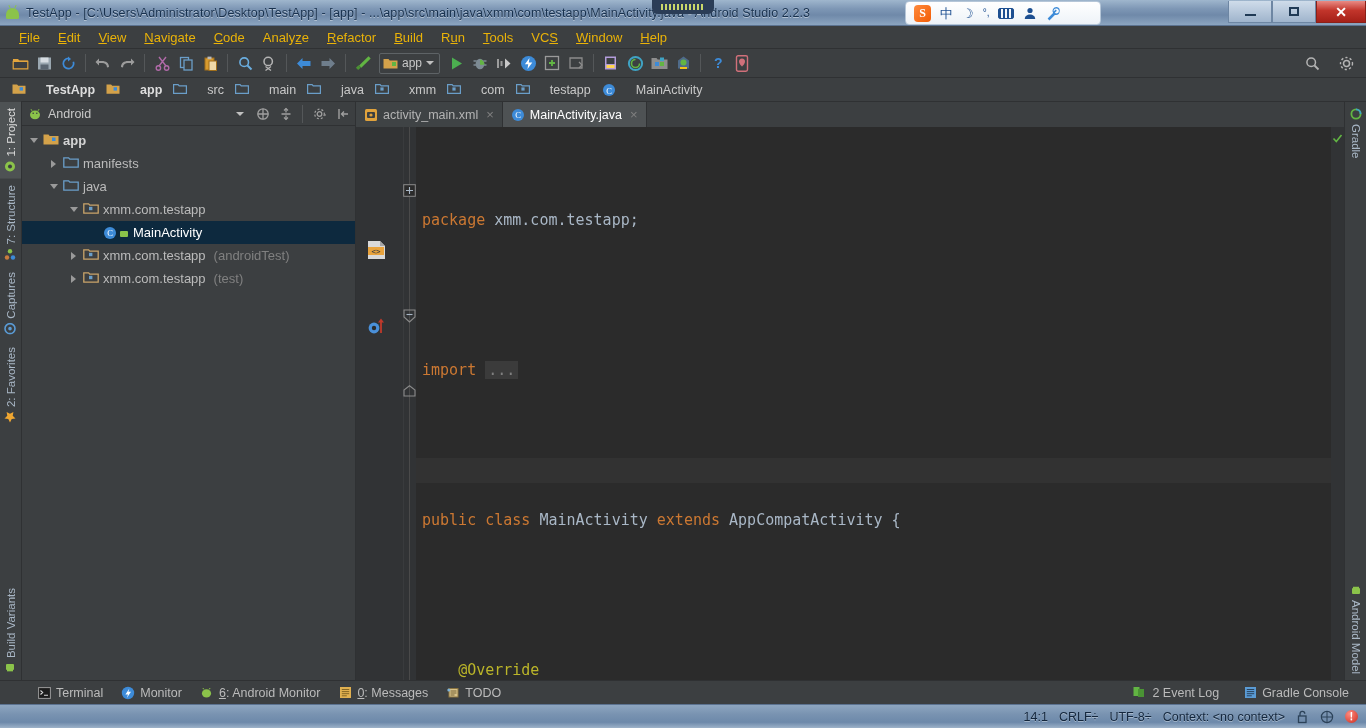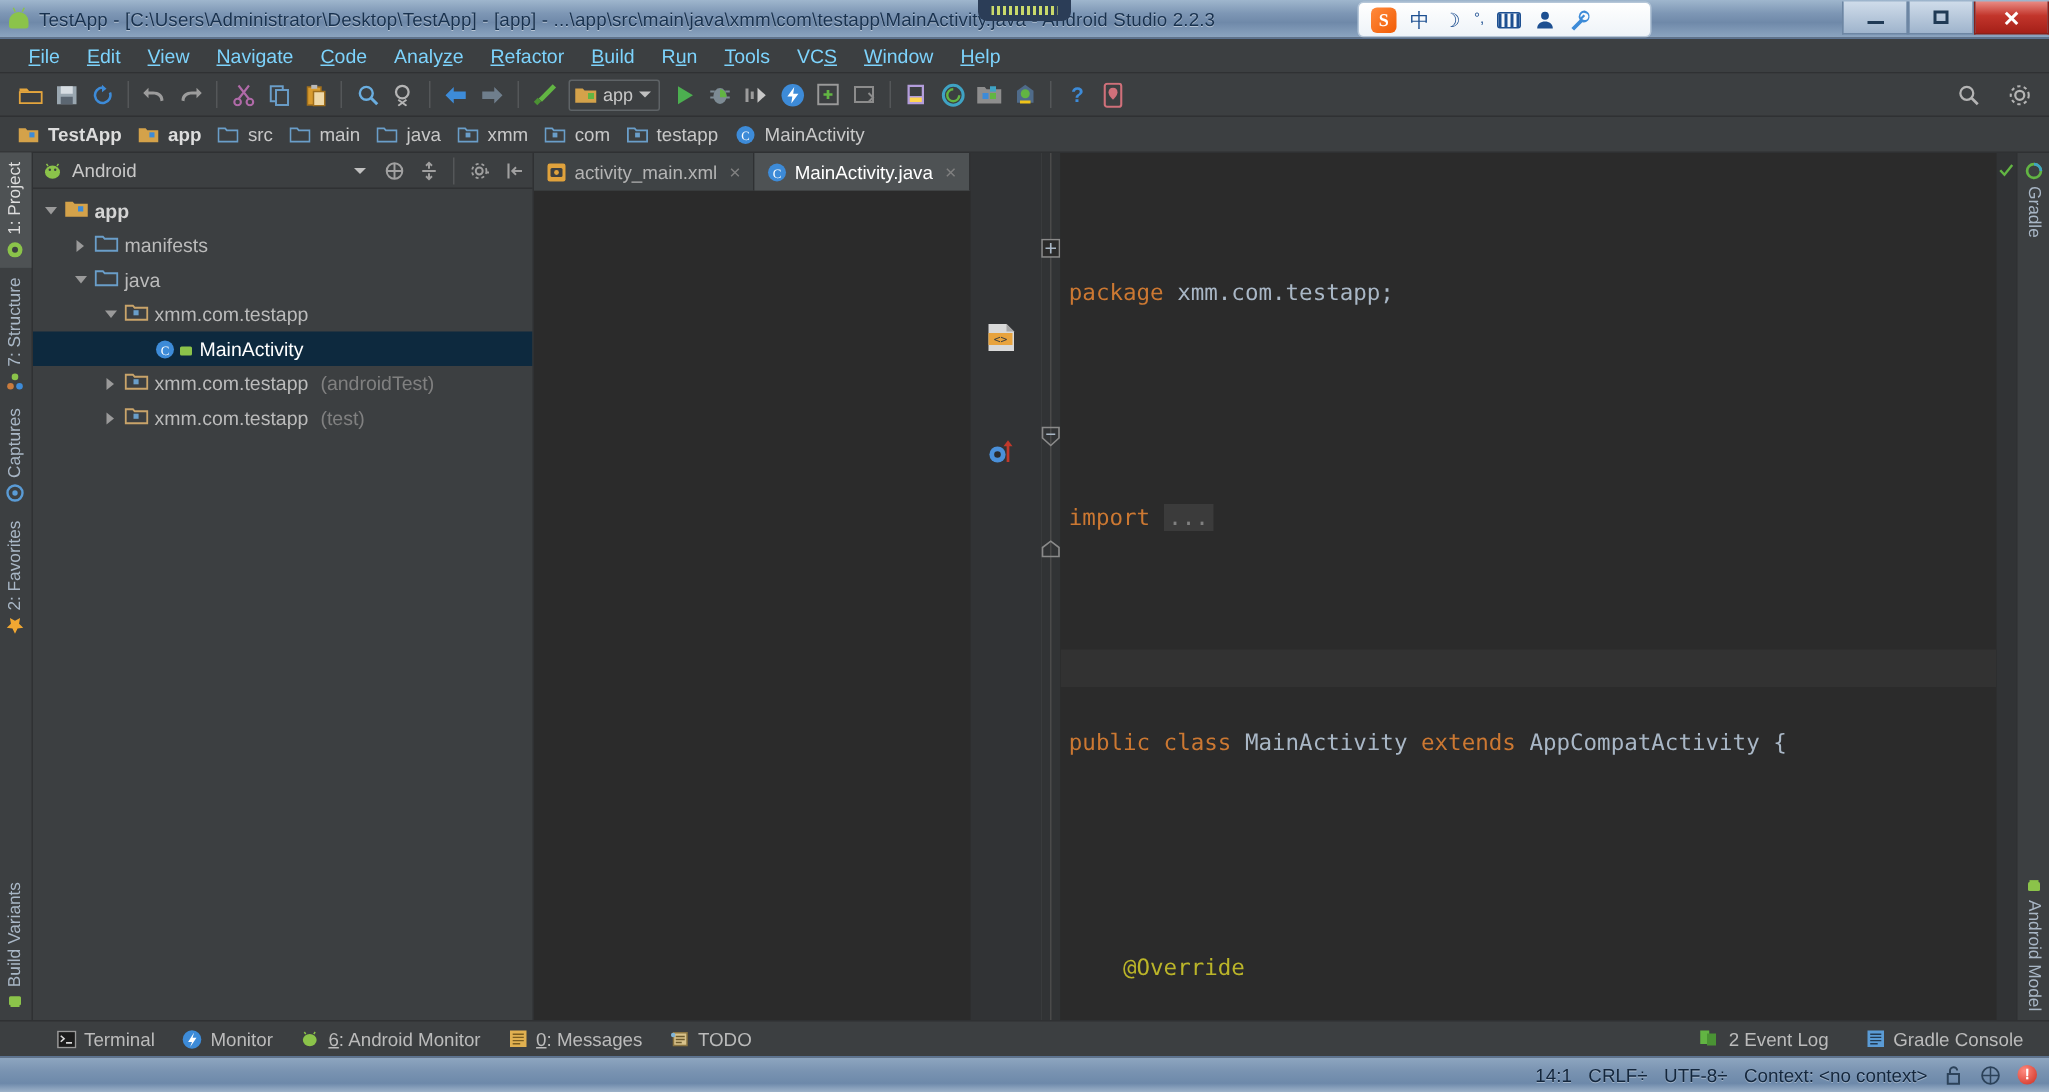--- a/index.html
+++ b/index.html
@@ -85,21 +85,21 @@
     background-size:100% 3px; background-repeat:repeat-y;
   }
 
   
   .menubar {
     height:23px; flex:0 0 23px; background:#3c3f41;
     display:flex; align-items:center; padding-left:10px; gap:0;
     border-bottom:1px solid #2f3133;
   }
   .menu-item {
-    padding:2px 9px; font-size:13px; color:#7dd3fc; cursor:default;
+    padding:2px 9px; font-size:13px; color:#eab308; cursor:default;
     white-space:nowrap;
   }
   .menu-item u { text-decoration:underline; }
 
   
   .toolbar {
     height:29px; flex:0 0 29px; background:#3c3f41;
     display:flex; align-items:center; padding-left:8px;
     border-bottom:1px solid #2f3133; position:relative;
   }
@@ -122,21 +122,21 @@
   }
   .toolbar-right { position:absolute; right:8px; display:flex; align-items:center; gap:10px; }
 
   
   .navbar {
     height:24px; flex:0 0 24px; background:#3c3f41;
     display:flex; align-items:center; padding-left:8px;
     border-bottom:1px solid #2f3133;
   }
   .crumb {
-    display:flex; align-items:center; gap:6px;
+    display:flex; gap:20px;
     padding:1px 7px 1px 4px; font-size:12.5px; color:#c8c8c8;
     border-radius:2px; white-space:nowrap;
   }
   .crumb.bold { font-weight:bold; color:#ddd; }
 
   
   .main { flex:1 1 auto; display:flex; min-height:0; background:#3c3f41; }
 
   
   .rail {
@@ -183,21 +183,21 @@
   .tarrow.open i {
     border-left:4px solid transparent; border-right:4px solid transparent;
     border-top:5px solid #9a9a9a; border-bottom:none;
   }
   .ticon { width:16px;height:16px;flex:0 0 16px; position:relative; }
   .tlabel { font-size:13px; }
   .tlabel.bold { font-weight:bold; color:#d4d4d4; }
   .tsub { color:#808080; font-size:13px; margin-left:4px; }
 
   
-  .editor-area { flex:1 1 auto; display:flex; flex-direction:row; min-width:0; background:#2b2b2b; }
+  .editor-area { flex:1 1 auto; display:flex; flex-direction:column; min-width:0; background:#2b2b2b; }
   .tabs { height:25px; flex:0 0 25px; background:#3c3f41; display:flex; align-items:stretch; }
   .tab {
     display:flex; align-items:center; gap:5px; padding:0 8px;
     font-size:12.5px; color:#b4b4b4; border-right:1px solid #2f3133;
     position:relative; background:#4e5254; max-width:230px;
   }
   .tab.active { background:#4e5254; color:#ffffff; }
   .tab.inactive { background:#3f4345; }
   .tab .tab-close { color:#808080; font-size:13px; margin-left:3px; }
   .tab-ico { width:14px;height:14px;flex:0 0 14px; }

